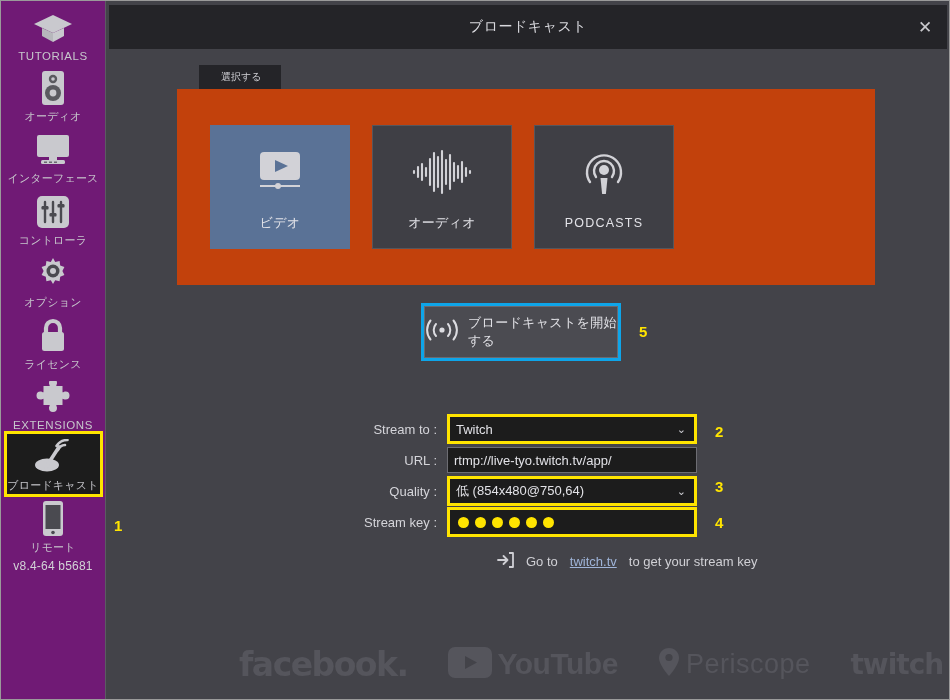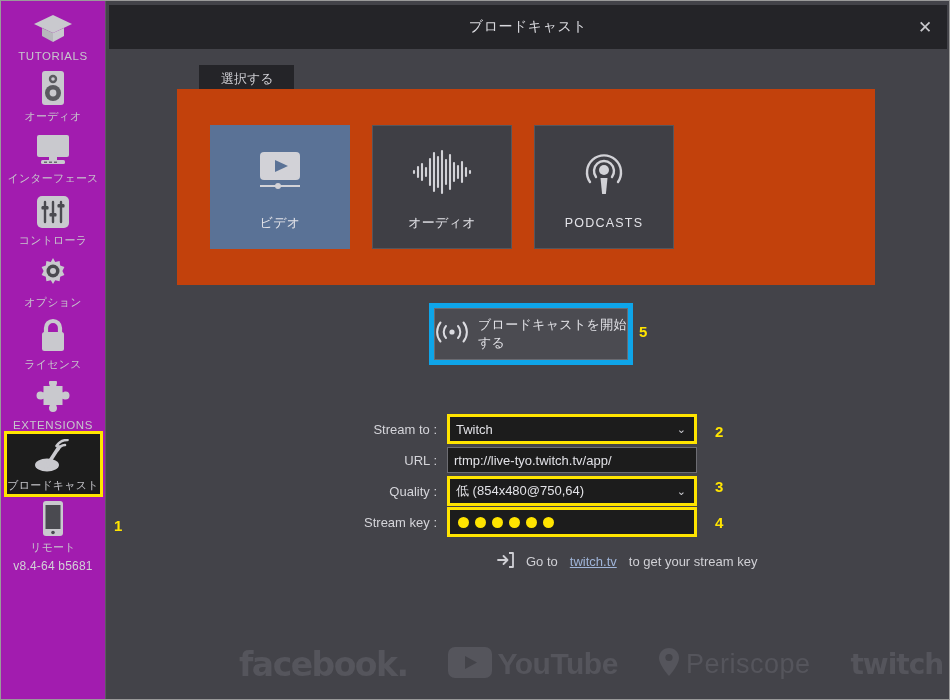--- a/index.html
+++ b/index.html
@@ -13,21 +13,21 @@
     position: relative;
     width: 950px; height: 700px;
     background: #434349;
     border: 1px solid #9a9a9a;
   }
 
   
   #sidebar {
     position: absolute; left: 0; top: 0;
     width: 105px; height: 698px;
-    background: #a21caf;
+    background: #701a75;
     border-right: 1px solid #5b5b62;
     display: flex; flex-direction: column;
     align-items: center;
     padding-top: 4px;
   }
   .side-item {
     width: 103px;
     display: flex; flex-direction: column;
     align-items: center; justify-content: flex-start;
     padding: 4px 0 2px 0;
@@ -97,21 +97,21 @@
   }
 
   
   #tab-row {
     position: absolute; left: 90px; top: 60px;
     display: flex;
   }
   .tab {
     background: #242428;
     color: #d0d0d5;
-    font-size: 13px;
+    font-size: 10px;
     padding: 7px 20px 7px 22px;
     line-height: 1;
   }
 
   
   #tiles-box {
     position: absolute;
     left: 68px; top: 84px;
     width: 698px; height: 196px;
     background: #c2410c;
@@ -141,23 +141,22 @@
     color: #e3e3e8;
     font-size: 13px;
     letter-spacing: 0.3px;
   }
   .tile-label.latin { font-size: 12.5px; letter-spacing: 1.2px; }
 
   
   #start-wrap {
     position: absolute;
     left: 312px; top: 298px;
-    border: 5px solid #0ea5e9;
+    border: 3px solid #0ea5e9;
     padding: 0;
-    margin-left: 8px;
   }
   #start-btn {
     width: 194px; height: 52px;
     background: #4b4b51;
     border: 1px solid #6a6a70;
     display: flex; align-items: center; justify-content: center;
     gap: 9px;
     cursor: pointer;
   }
   #start-label {

